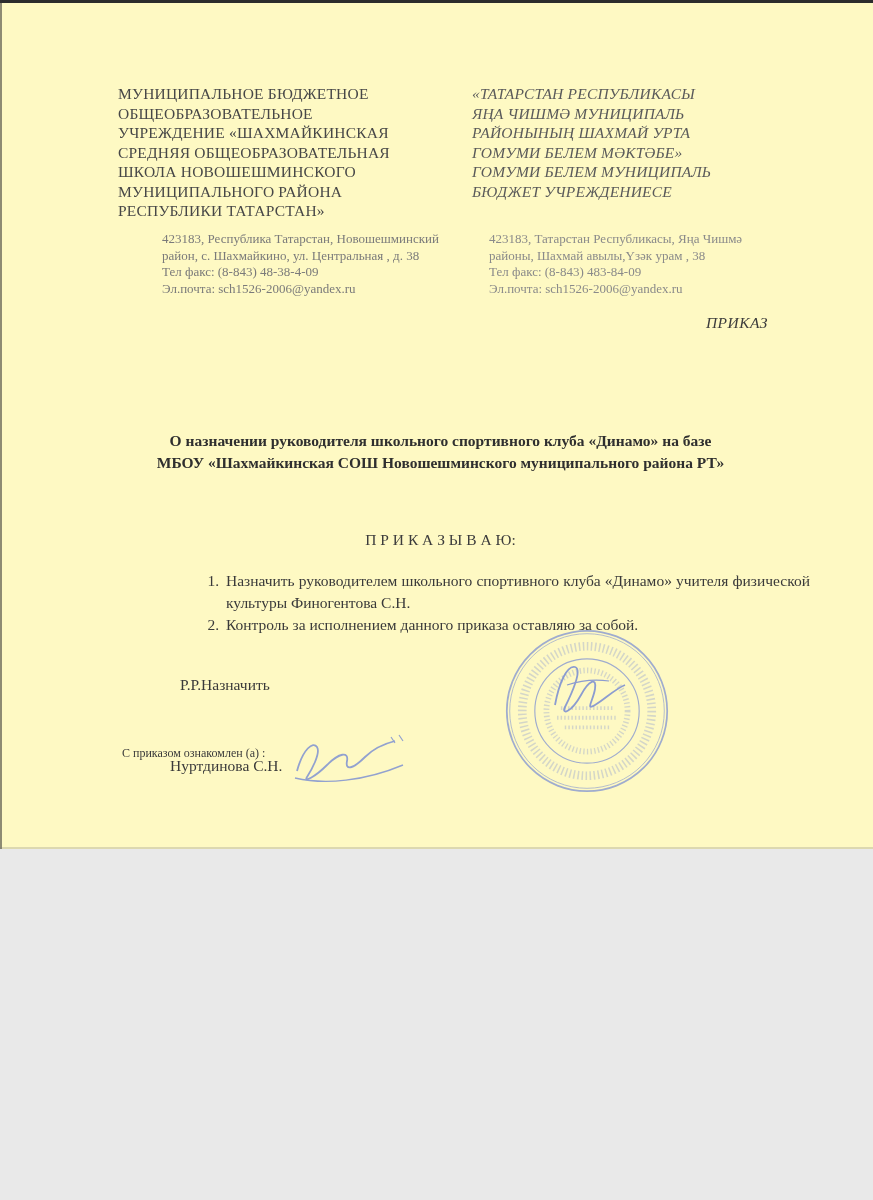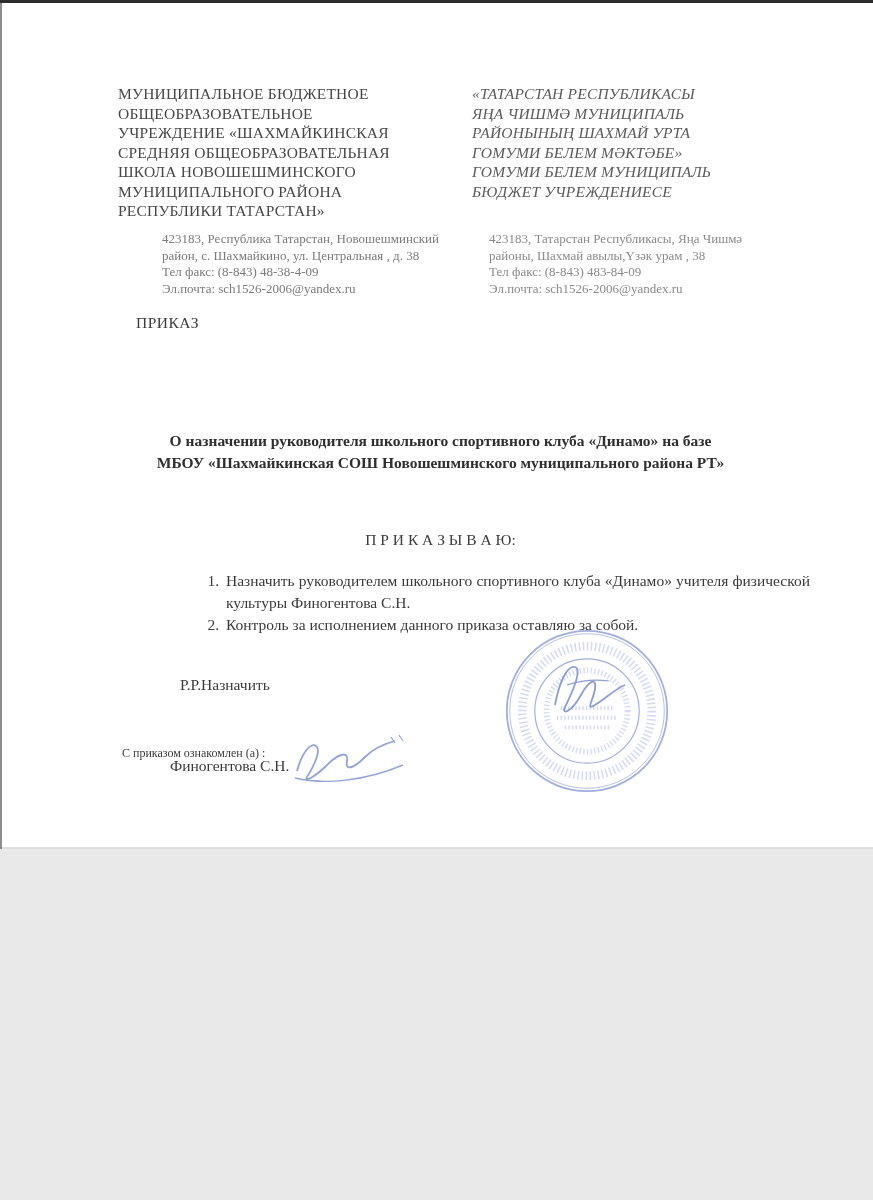--- a/index.html
+++ b/index.html
@@ -5,21 +5,21 @@
   html, body {
     margin: 0;
     padding: 0;
     background: #e9e9e9;
   }
   .page {
     position: relative;
     width: 873px;
     height: 849px;
     margin: 0 auto;
-    background: #ffffff;
+    background: #fef9c3;
     font-family: "Liberation Serif", "DejaVu Serif", serif;
     color: var(--ink, #3a3a3a);
     overflow: hidden;
   }
   
   .edge-top {
     position: absolute; top: 0; left: 0; right: 0; height: 3px;
     background: #2c2c2c;
   }
   .edge-left {
@@ -50,25 +50,26 @@
     font-size: 13px;
     line-height: 16.5px;
     color: #7a7a7a;
     white-space: pre-line;
   }
   .addr-left  { left: 118px; width: 345px; margin-left: 44px; }
   .addr-right { left: 489px; width: 285px; color: #8a8a8a; }
 
   .doc-type {
     position: absolute;
-    top: 314px; left: 136px; width: 645px;
-    text-align: left;
+    top: 314px; left: 123px; width: 645px;
+    text-align: right;
     font-size: 15.5px;
     letter-spacing: 0.5px;
     color: #3c3c3c;
+    font-style: italic;
   }
 
   .date-row {
     position: absolute;
     top: 357px; left: 122px; width: 618px;
     display: flex;
     justify-content: space-between;
     font-size: 15.5px;
     color: #3c3c3c;
   }
@@ -194,21 +195,21 @@
     <li>Назначить руководителем школьного спортивного клуба «Динамо» учителя физической культуры Финогентова С.Н.</li>
     <li>Контроль за исполнением данного приказа оставляю за собой.</li>
   </ol>
 
   <div class="director-row">
     <span>Р.Р.Назначить</span>
   </div>
 
   <div class="ack">С приказом ознакомлен (а) :</div>
 
-  <div class="ack-name">Финогентова С.Н.</div>
+  <div class="ack-name">Нуртдинова С.Н.</div>
 
   <svg class="stamp" viewBox="0 0 178 178" aria-hidden="true">
     <circle class="ring" cx="89" cy="89" r="83" stroke-width="1.8"></circle>
     <circle class="ring" cx="89" cy="89" r="80" stroke-width="0.8"></circle>
     <circle class="ring" cx="89" cy="89" r="54" stroke-width="1.2"></circle>
     <circle class="textsim" cx="89" cy="89" r="67" stroke-width="9" stroke-dasharray="1.6 2.6"></circle>
     <circle class="textsim" cx="89" cy="89" r="42" stroke-width="6" stroke-dasharray="1.4 2.4"></circle>
     <path class="textsim" d="M62,86 H116 M58,96 H120 M66,106 H112" stroke-width="4" stroke-dasharray="1.5 2.2"></path>
   </svg>
 

